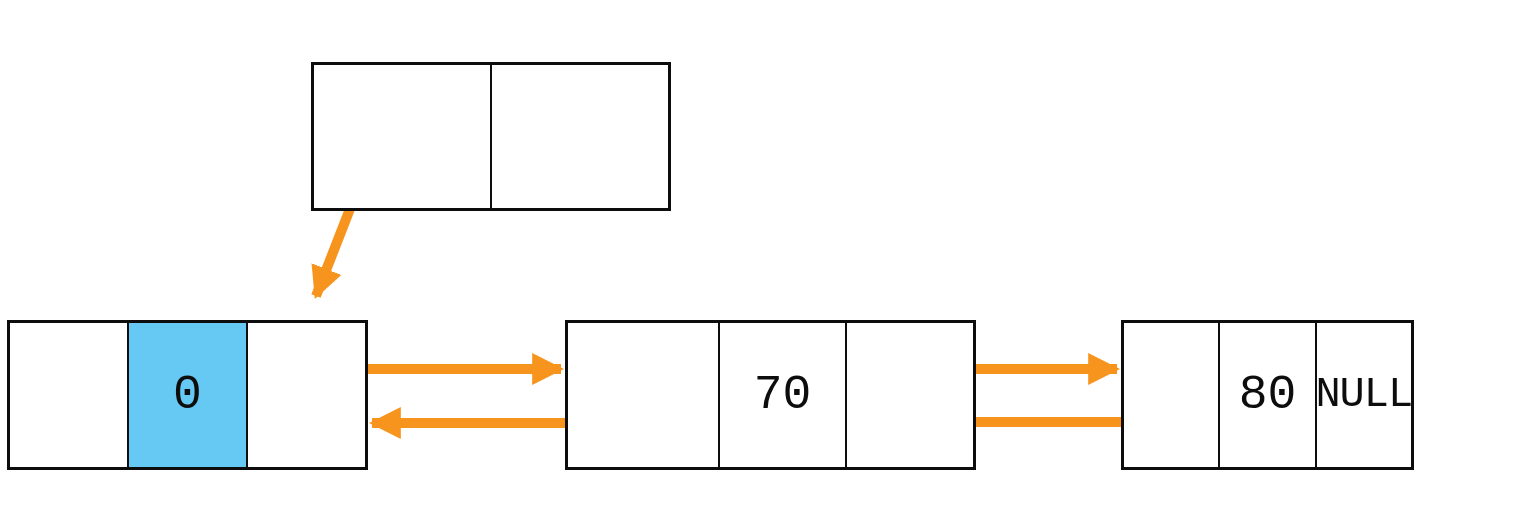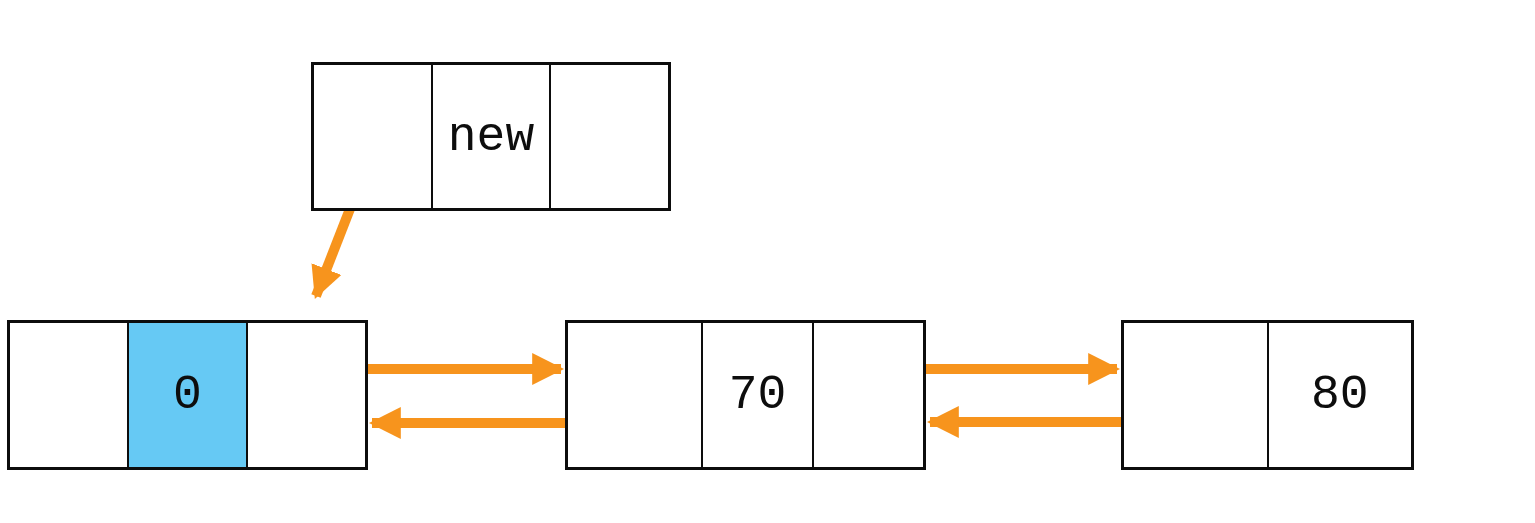--- a/index.html
+++ b/index.html
@@ -24,21 +24,21 @@
     display: flex;
     align-items: center;
     justify-content: center;
     font-size: 48px;
     line-height: 1;
     overflow: hidden;
   }
   .cell + .cell { border-left: 2px solid #0d0d0d; }
   .node-new { left: 311px; top: 62px;  width: 360px; height: 149px; }
   .node-1   { left: 7px;   top: 320px; width: 361px; height: 150px; }
-  .node-2   { left: 565px; top: 320px; width: 361px; height: 150px; padding-left: 24px; }
+  .node-2   { left: 565px; top: 320px; width: 411px; height: 150px; padding-left: 24px; }
   .node-3   { left: 1121px;top: 320px; width: 293px; height: 150px; }
   .null-cell { font-size: 42px; letter-spacing: -1px; }
   .arrow-layer {
     position: absolute;
     left: 0; top: 0;
     width: 1535px;
     height: 523px;
     pointer-events: none;
   }
 </style>
@@ -55,34 +55,34 @@
     </defs>
     <line x1="371" y1="155" x2="316" y2="296" stroke-width="10" marker-end="url(#ah)" stroke="#f7941d"></line>
     <line x1="278" y1="369" x2="561" y2="369" stroke-width="10" marker-end="url(#ah)" stroke="#f7941d"></line>
     <line x1="653" y1="423" x2="372" y2="423" stroke-width="10" marker-end="url(#ah)" stroke="#f7941d"></line>
     <line x1="835" y1="369" x2="1117" y2="369" stroke-width="10" marker-end="url(#ah)" stroke="#f7941d"></line>
     <line x1="1208" y1="422" x2="930" y2="422" stroke-width="10" marker-end="url(#ah)" stroke="#f7941d"></line>
   </svg>
 
   <div class="node node-new">
     <div class="cell"></div>
-    <div class="cell">new</div>
     <div class="cell"></div>
   </div>
 
   <div class="node node-1">
     <div class="cell"></div>
     <div class="cell" style="background-color: rgb(102, 201, 244);">0</div>
     <div class="cell"></div>
   </div>
 
   <div class="node node-2">
     <div class="cell"></div>
     <div class="cell">70</div>
     <div class="cell"></div>
   </div>
 
   <div class="node node-3">
     <div class="cell"></div>
     <div class="cell">80</div>
+    <div class="cell null-cell">NULL</div>
   </div>
 
 </div>
 
 </body></html>

